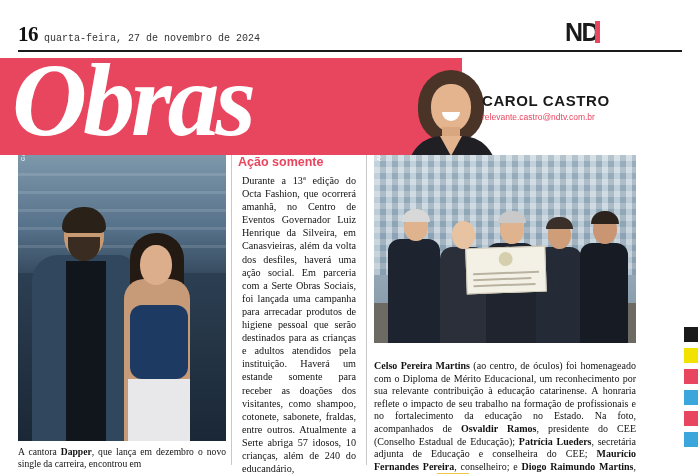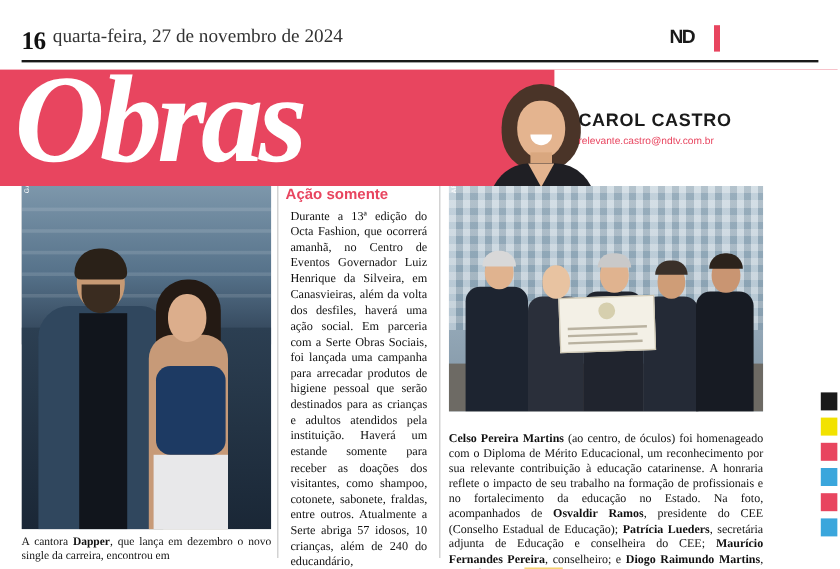--- a/index.html
+++ b/index.html
@@ -27,37 +27,38 @@
     position: absolute;
     left: 18px; top: 22px;
     font-family: "Liberation Serif", serif;
     font-weight: bold;
     font-size: 21px;
     color: #111111;
     letter-spacing: -0.5px;
   }
   .masthead-date {
     position: absolute;
-    left: 44px; top: 22px;
-    font-family: Liberation Serif, serif;
-    font-size: 16px;
+    left: 44px; top: 33px;
+    font-family: Liberation Mono, monospace;
+    font-size: 10px;
     color: #333333;
   }
   .nd-logo {
     position: absolute;
     right: 18px; top: 20px;
     width: 40px; height: 24px;
   }
   .nd-logo .nd-text {
     font-family: "Liberation Sans", sans-serif;
     font-weight: bold;
-    font-size: 16px;
+    font-size: 25px;
     color: #1a1a1a;
     letter-spacing: -1.5px;
     line-height: 24px;
+    text-align: right;
   }
   .nd-logo .nd-bar {
     position: absolute;
     right: -2px; top: 1px;
     width: 5px; height: 22px;
     background: #e8455f;
   }
   .masthead-rule {
     position: absolute;
     left: 18px; top: 50px;

